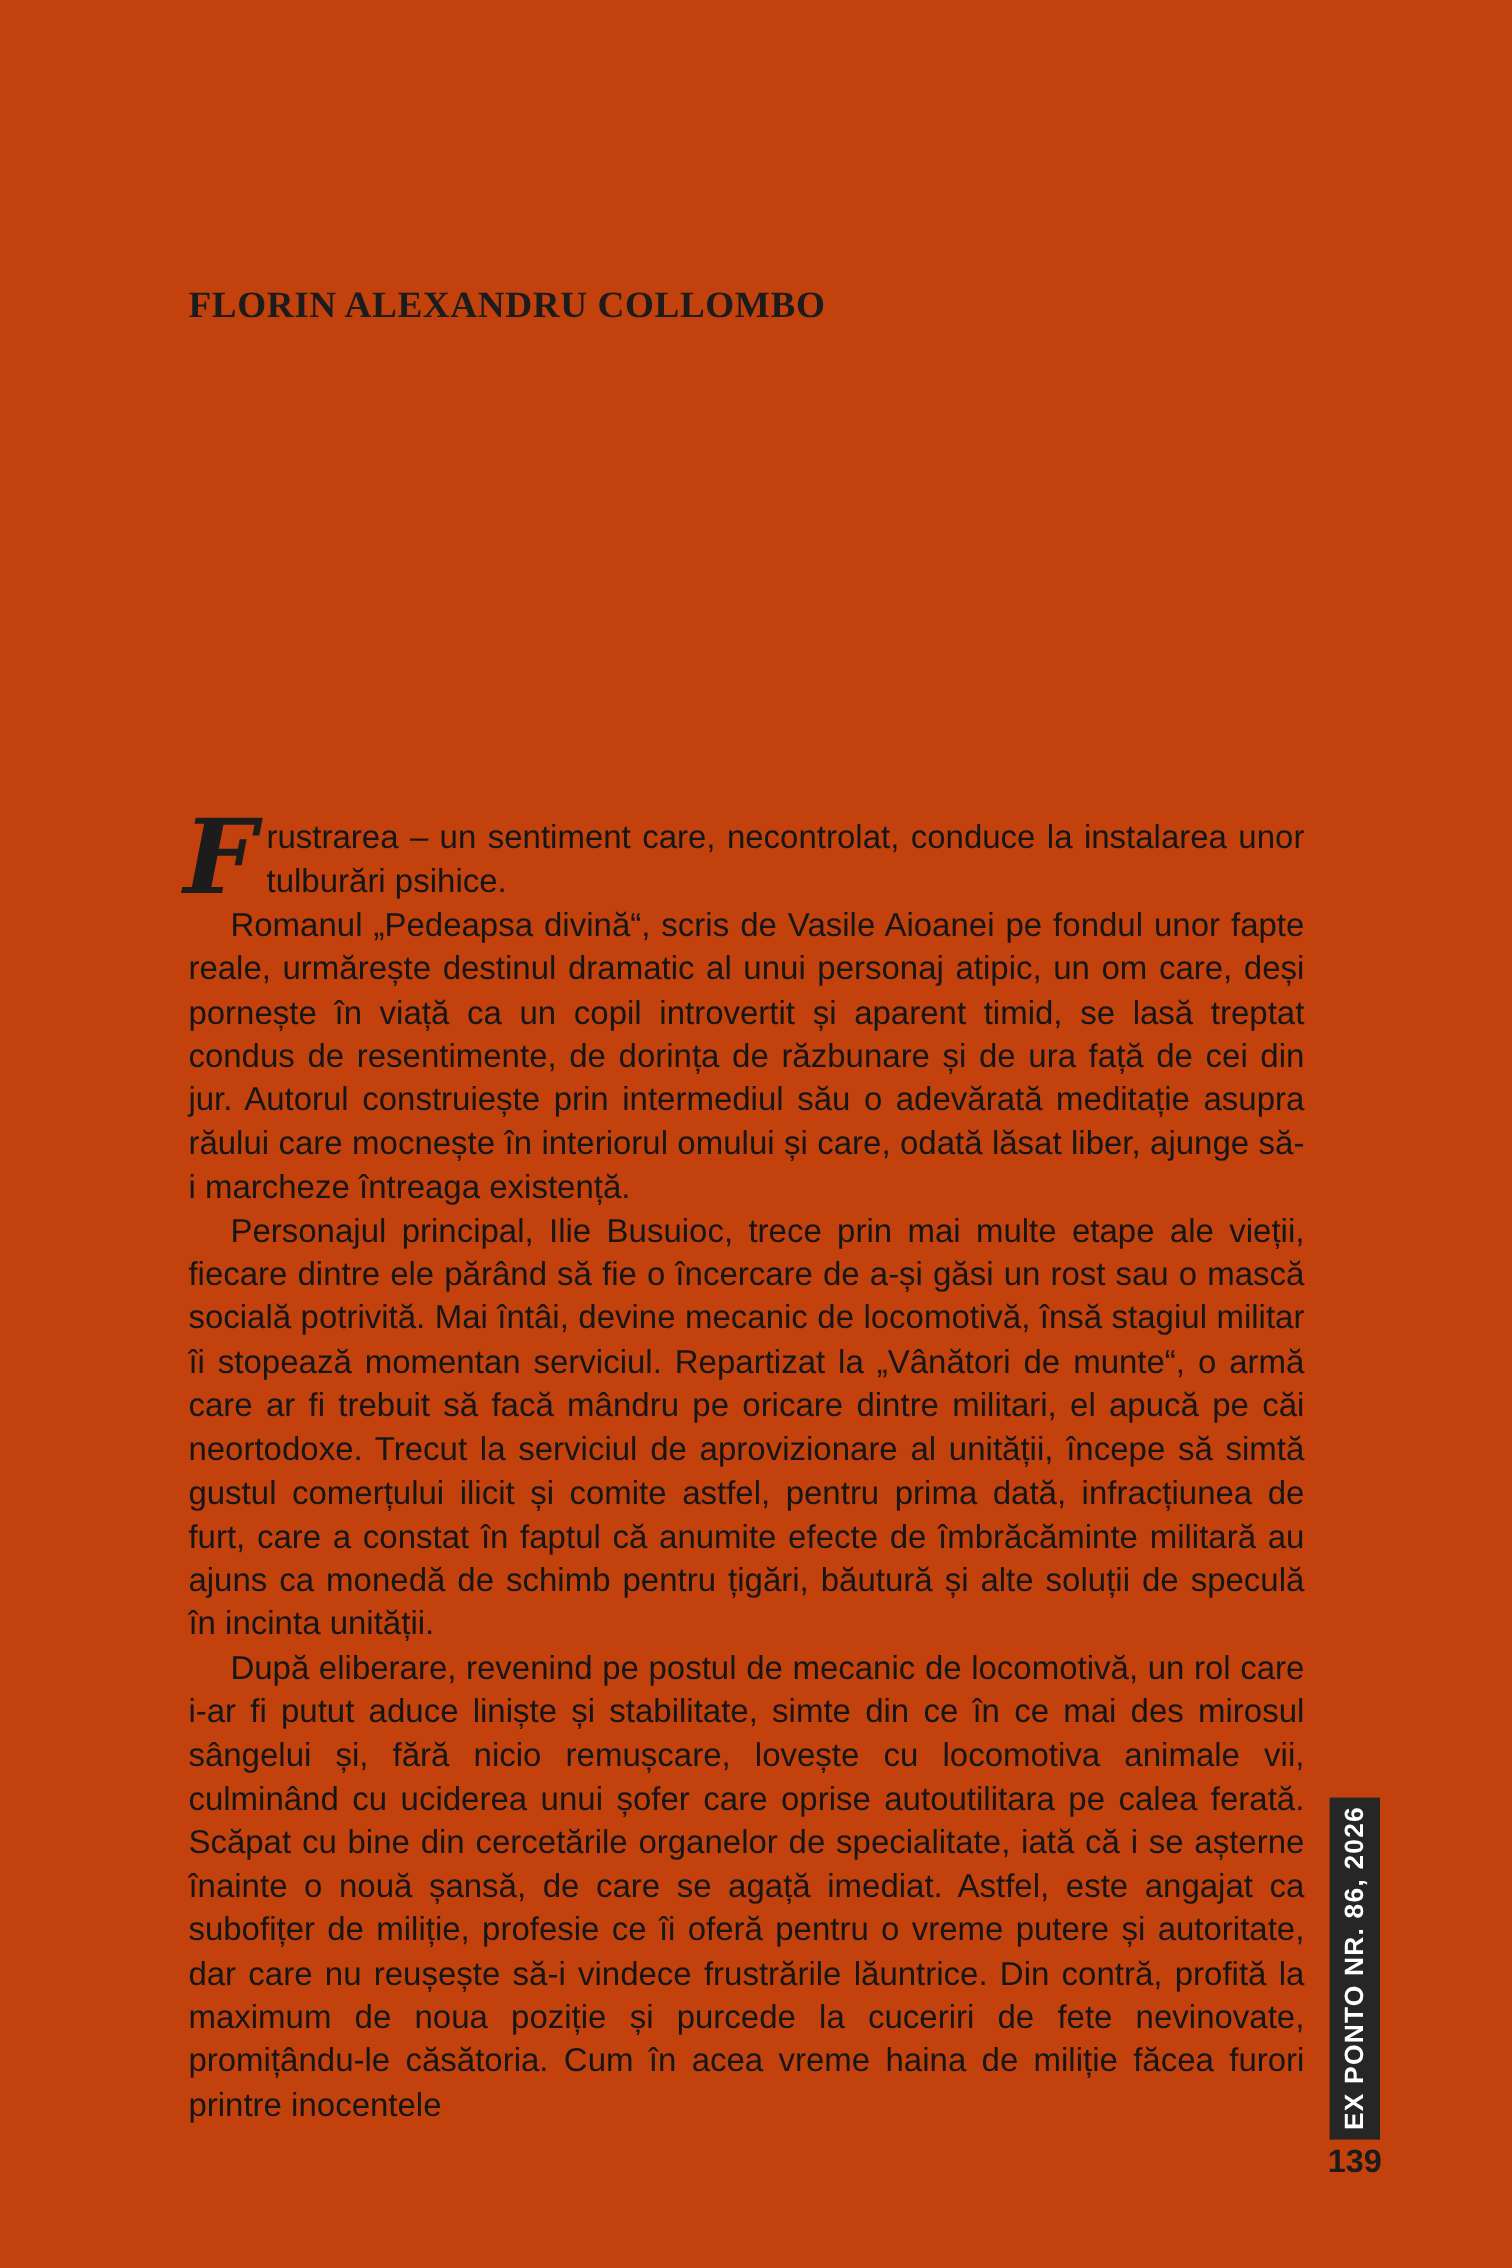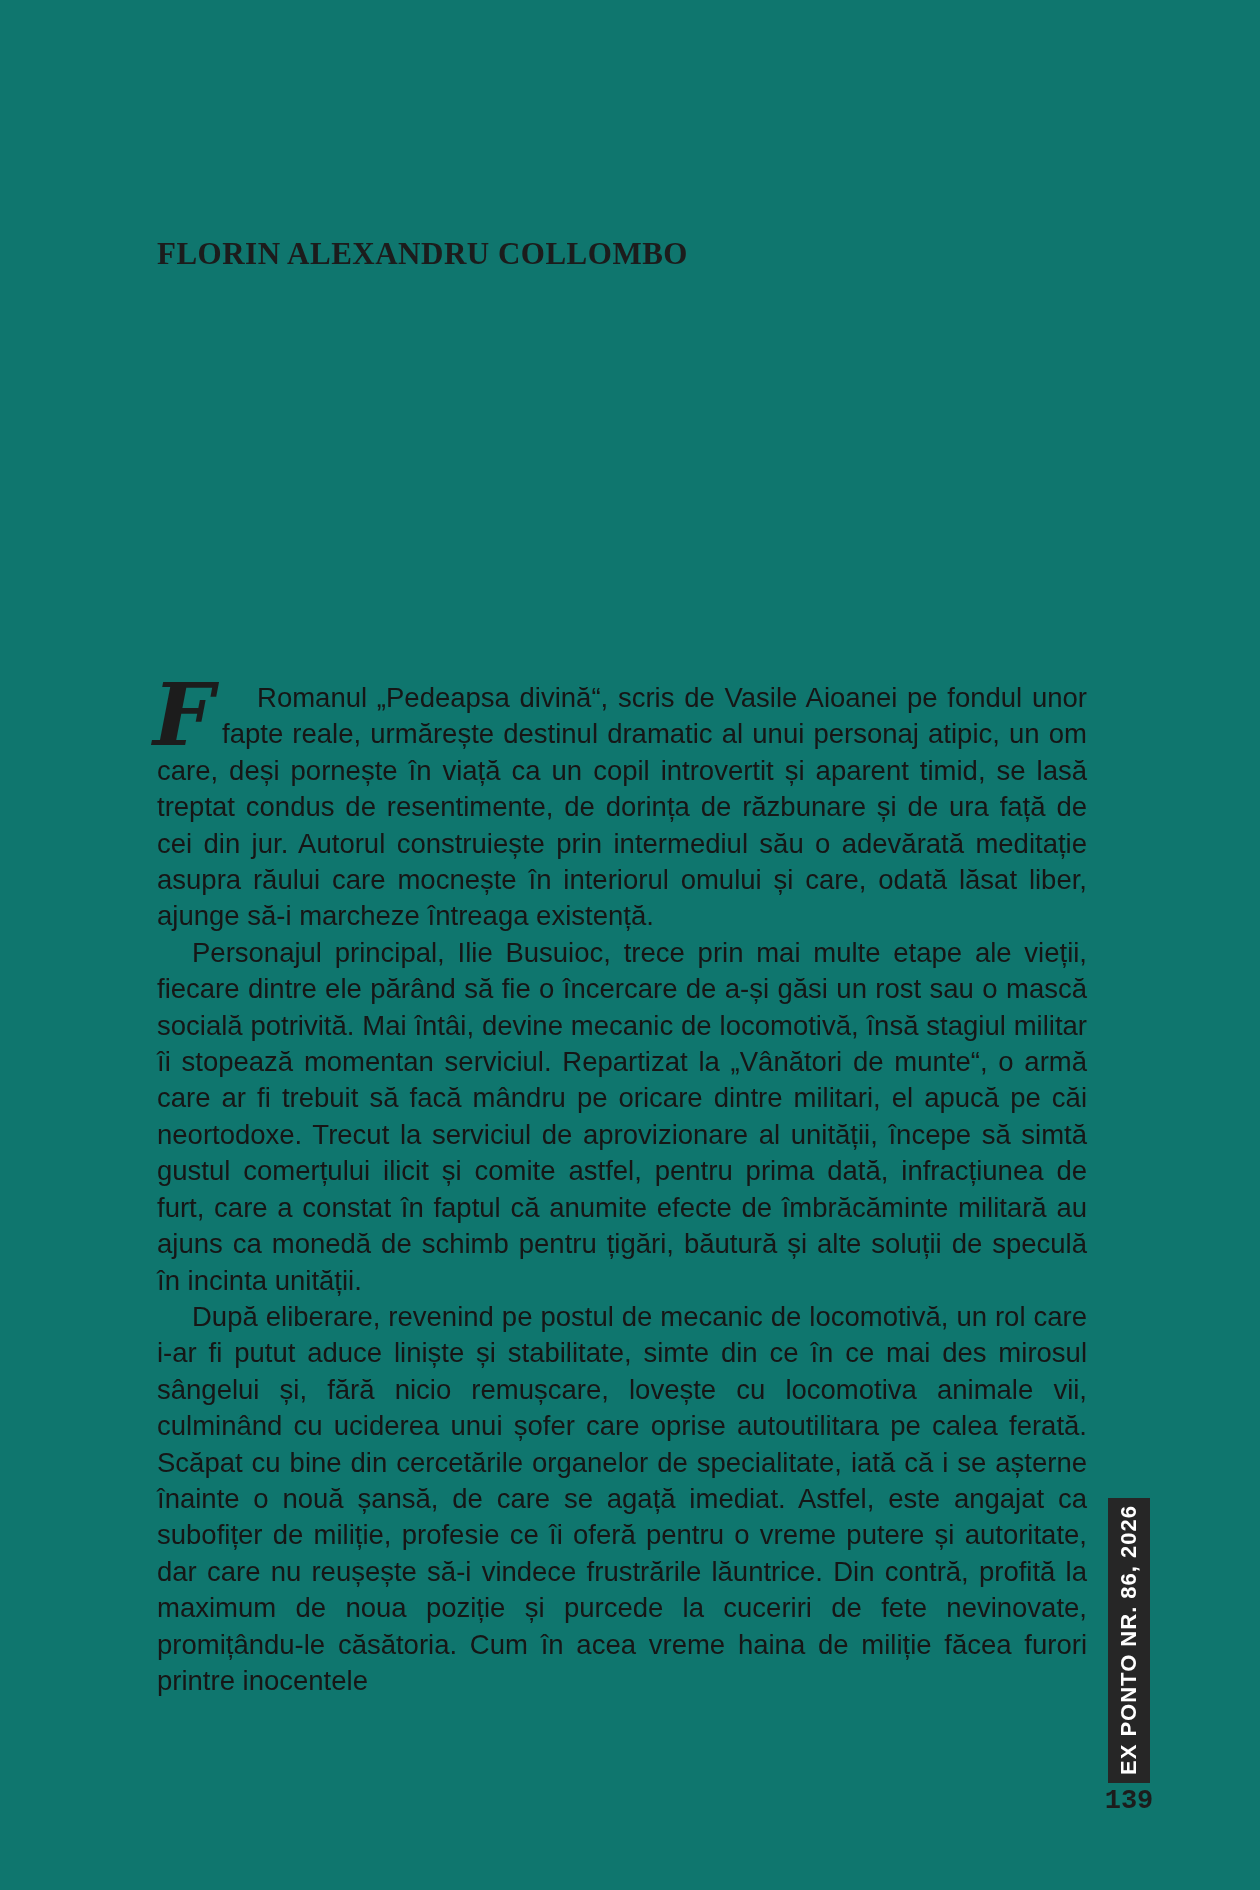--- a/index.html
+++ b/index.html
@@ -4,21 +4,21 @@
 <style>
   html, body {
     margin: 0;
     padding: 0;
     background: #ffffff;
   }
   .page {
     position: relative;
     width: 1260px;
     height: 1890px;
-    background: #0f766e;
+    background: #c2410c;
     overflow: hidden;
     color: #161616;
   }
   .author {
     position: absolute;
     left: 157px;
     top: 236px;
     font-family: "Liberation Serif", serif;
     font-weight: bold;
     font-size: 31px;
@@ -89,37 +89,37 @@
     letter-spacing: 1px;
     color: #ffffff;
     white-space: nowrap;
   }
   .page-num {
     position: absolute;
     left: 1100px;
     top: 1786px;
     width: 58px;
     text-align: center;
-    font-family: Liberation Mono, monospace;
+    font-family: Liberation Sans, sans-serif;
     font-weight: bold;
     font-size: 27px;
     color: #1c1c1c;
   }
 </style>
 </head>
 <body>
 
 <div class="page">
 
   <div class="author">FLORIN ALEXANDRU COLLOMBO</div>
 
 
   <div class="body">
 
-    <p class="para first"><span class="dropcap">F</span></p>
+    <p class="para first"><span class="dropcap">F</span><span>rustrarea – un sentiment care, necontrolat, conduce la instalarea unor tulburări psihice.</span></p>
 
     <p class="para indent"><span>Romanul „Pedeapsa divină“, scris de </span><span class="bold-name">Vasile Aioanei</span><span> pe fondul unor fapte reale, urmărește destinul dramatic al unui personaj atipic, un om care, deși pornește în viață ca un copil introvertit și aparent timid, se lasă treptat condus de resentimente, de dorința de răzbunare și de ura față de cei din jur. Autorul construiește prin intermediul său o adevărată meditație asupra răului care mocnește în interiorul omului și care, odată lăsat liber, ajunge să-i marcheze întreaga existență.</span></p>
 
     <p class="para indent">Personajul principal, Ilie Busuioc, trece prin mai multe etape ale vieții, fiecare dintre ele părând să fie o încercare de a-și găsi un rost sau o mască socială potrivită. Mai întâi, devine mecanic de locomotivă, însă stagiul militar îi stopează momentan serviciul. Repartizat la „Vânători de munte“, o armă care ar fi trebuit să facă mândru pe oricare dintre militari, el apucă pe căi neortodoxe. Trecut la serviciul de aprovizionare al unității, începe să simtă gustul comerțului ilicit și comite astfel, pentru prima dată, infracțiunea de furt, care a constat în faptul că anumite efecte de îmbrăcăminte militară au ajuns ca monedă de schimb pentru țigări, băutură și alte soluții de speculă în incinta unității.</p>
 
     <p class="para indent">După eliberare, revenind pe postul de mecanic de locomotivă, un rol care i-ar fi putut aduce liniște și stabilitate, simte din ce în ce mai des mirosul sângelui și, fără nicio remușcare, lovește cu locomotiva animale vii, culminând cu uciderea unui șofer care oprise autoutilitara pe calea ferată. Scăpat cu bine din cercetările organelor de specialitate, iată că i se așterne înainte o nouă șansă, de care se agață imediat. Astfel, este angajat ca subofițer de miliție, profesie ce îi oferă pentru o vreme putere și autoritate, dar care nu reușește să-i vindece frustrările lăuntrice. Din contră, profită la maximum de noua poziție și purcede la cuceriri de fete nevinovate, promițându-le căsătoria. Cum în acea vreme haina de miliție făcea furori printre inocentele</p>
 
   </div>
 
   <div class="side-bar">

